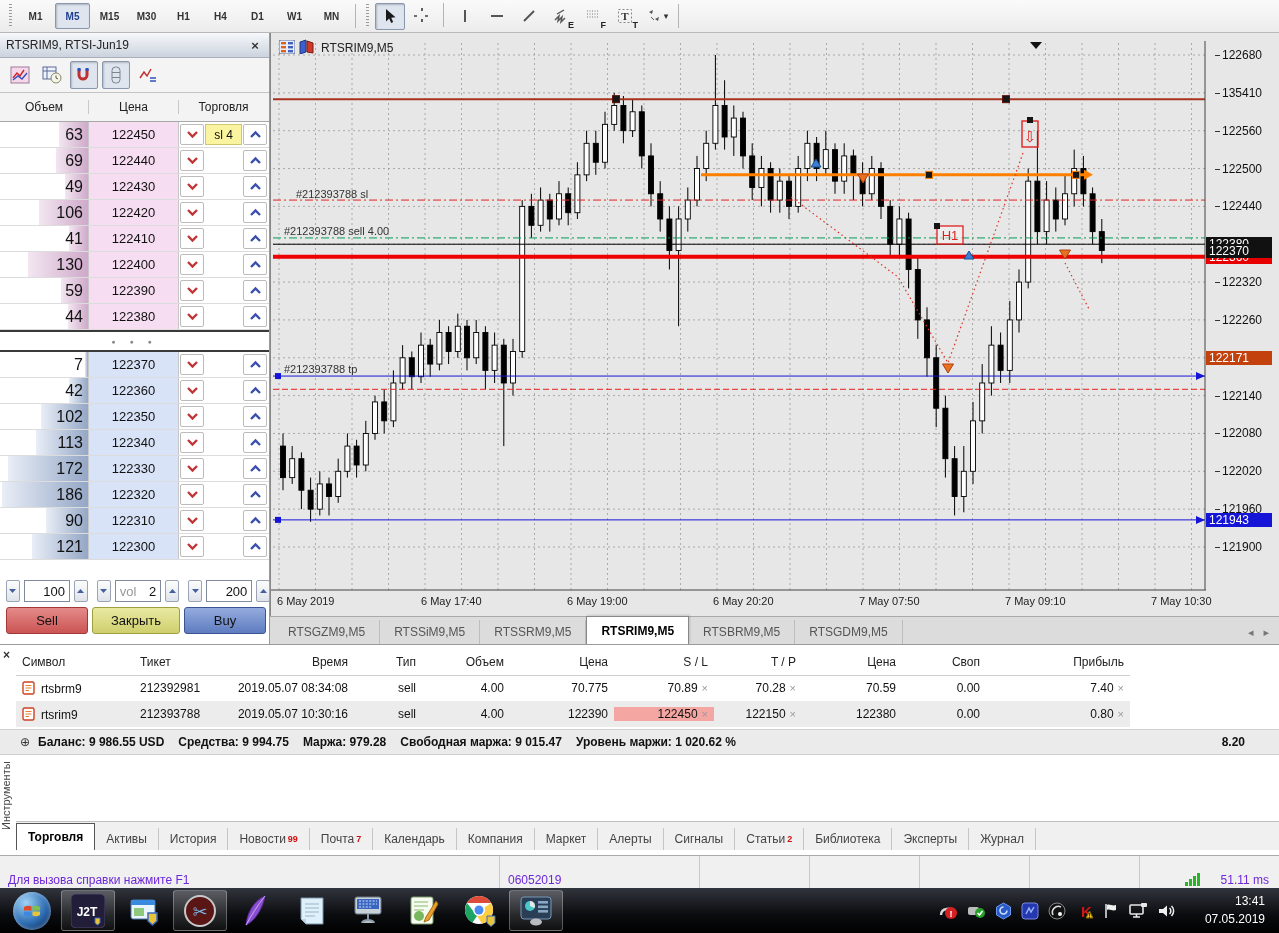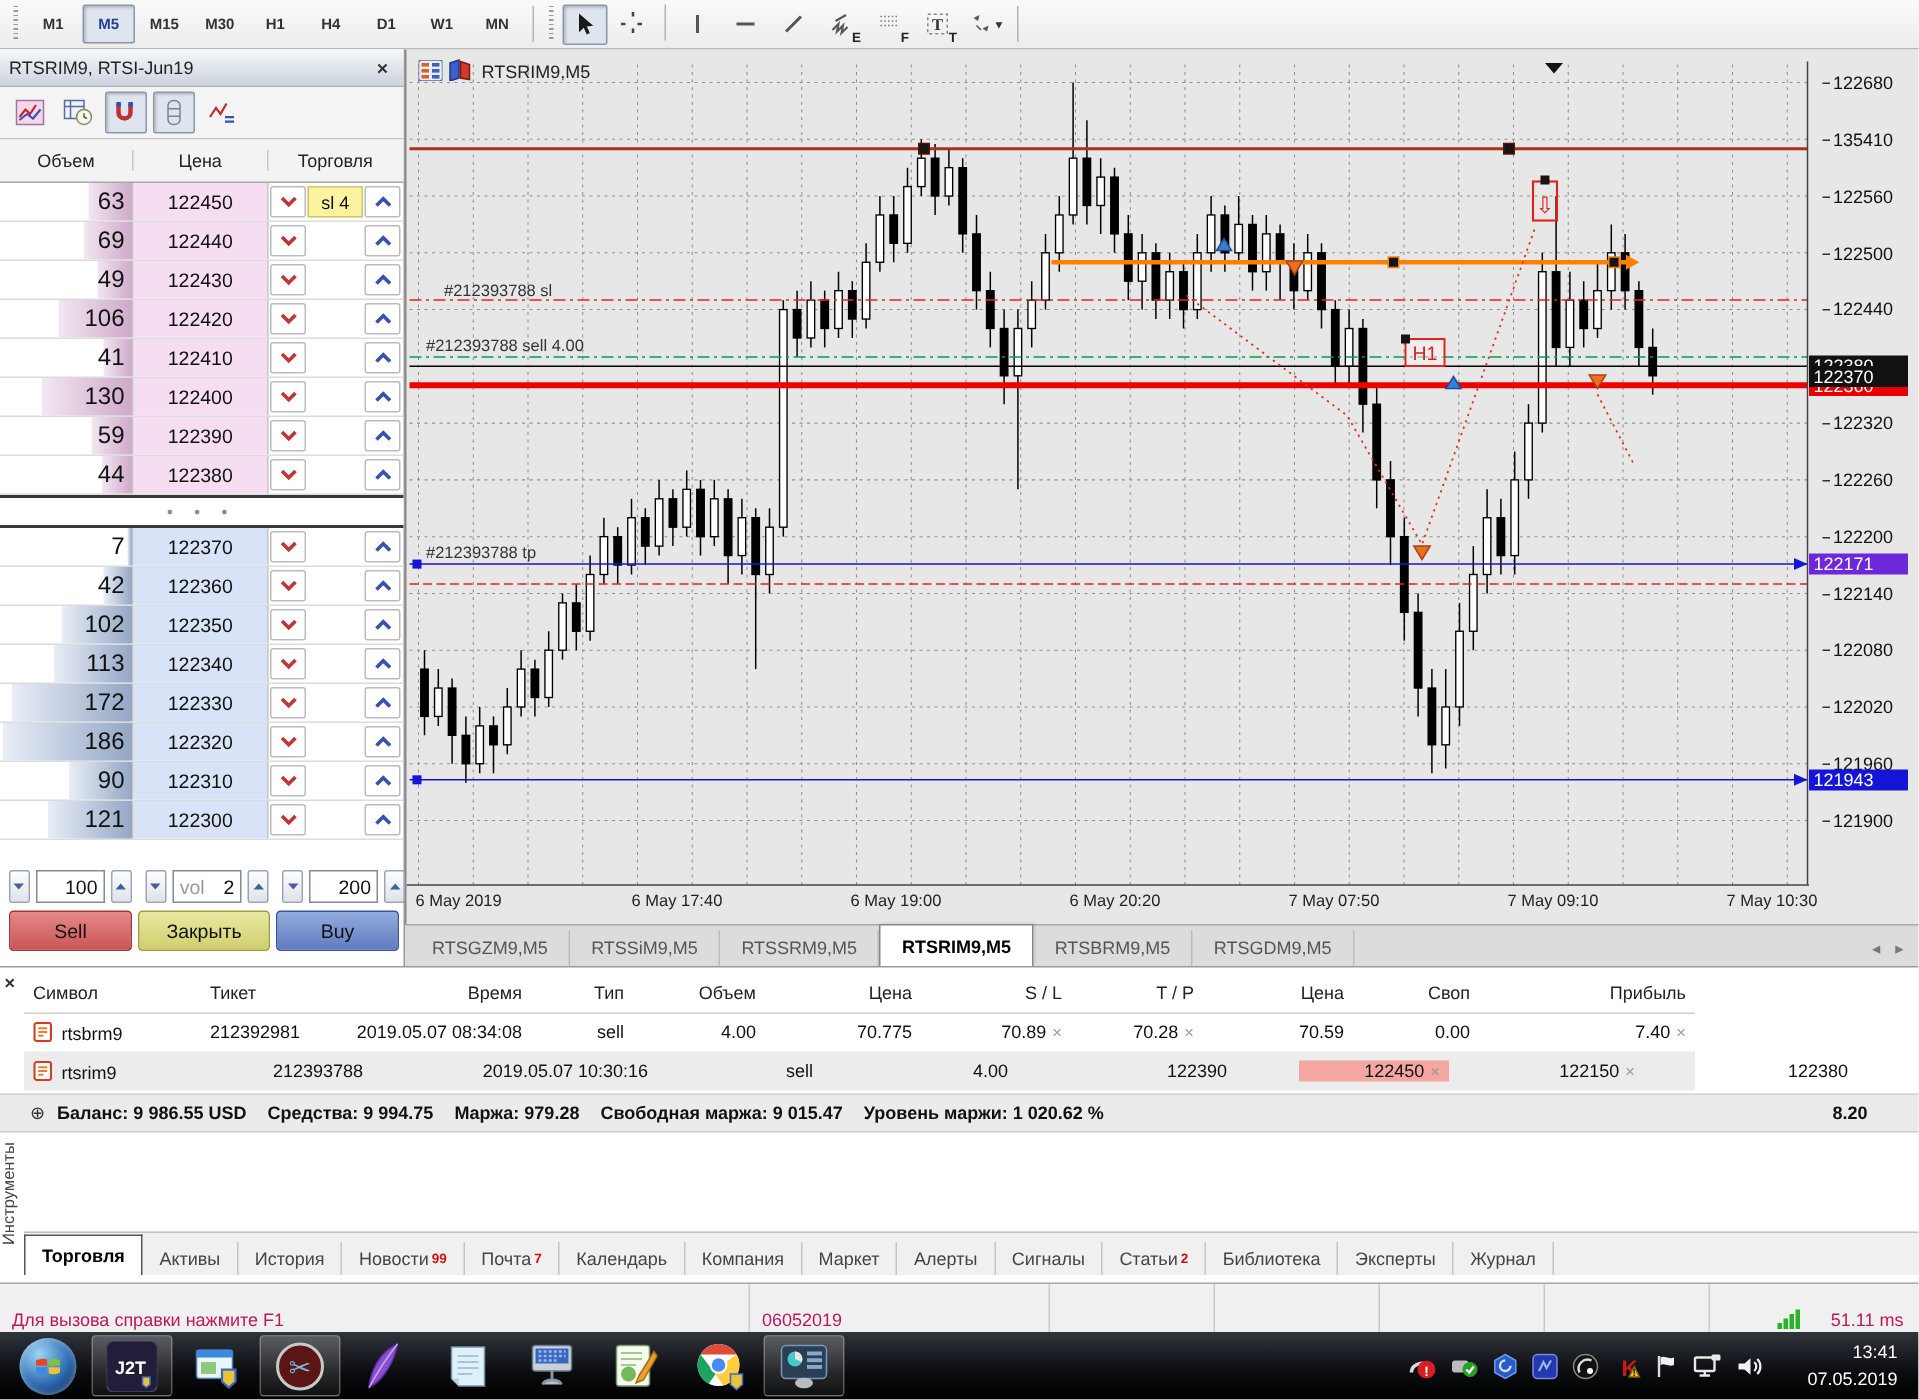--- a/index.html
+++ b/index.html
@@ -79,36 +79,36 @@
   #tb-close{position:absolute;left:3px;top:3px;font-size:12px;font-weight:bold;color:#333;}
   #tb-vlabel{position:absolute;left:0px;top:96px;width:15px;height:110px;writing-mode:vertical-rl;transform:rotate(180deg);
              font-size:11px;color:#444;text-align:center;}
   .trow{position:absolute;left:16px;width:1114px;display:grid;
         grid-template-columns:118px 86px 134px 68px 88px 104px 100px 88px 100px 84px 144px;
         align-items:center;font-size:12px;}
   .trow>div{padding:0 6px;box-sizing:border-box;white-space:nowrap;overflow:hidden;}
   .al{text-align:left;} .ar{text-align:right;}
   #t-head{top:4px;height:26px;border-bottom:1px solid #cfcfcf;color:#222;}
   .drow{height:26px;}
-  .drow.odd{background:#ececec;gap:42px;}
+  .drow.odd{background:#ececec;}
   .cellx{color:#999;margin-left:4px;font-size:11px;}
   .sl-alert{background:#f4a7a2;}
   #balance-row{position:absolute;left:0;top:84px;width:1279px;height:24px;background:#ebebeb;border-top:1px solid #d0d0d0;border-bottom:1px solid #cfcfcf;
                display:flex;align-items:center;font-weight:bold;font-size:12px;}
   #balance-row .plus{margin:0 8px 0 20px;color:#333;font-weight:normal;}
   #balance-row span.itm{margin-right:14px;}
   #balance-profit{margin-left:auto;margin-right:34px;}
   #tb-tabs{position:absolute;left:16px;top:176px;width:1263px;height:28px;background:#f0f0f0;border-top:1px solid #c0c0c0;
            display:flex;align-items:flex-end;}
   .btab{height:22px;display:flex;align-items:center;padding:0 11px;font-size:12px;color:#444;border-right:1px solid #c6c6c6;}
   .btab.active{background:#fff;border:1px solid #555;border-bottom:none;font-weight:bold;color:#000;height:26px;}
   .btab sub{color:#d01010;font-size:9px;font-weight:bold;margin-left:2px;}
   
   #statusbar{position:absolute;left:0;top:855px;width:1279px;height:48px;background:#f0f0f0;border-top:1px solid #aaa;
-             display:flex;align-items:center;box-sizing:border-box;font-size:12px;color:#be185d;}
+             display:flex;align-items:center;box-sizing:border-box;font-size:12px;color:#6d28d9;}
   .sb-cell{height:100%;display:flex;align-items:center;border-right:1px solid #c8c8c8;padding:0 8px;box-sizing:border-box;}
   #sb-help{width:500px;}
   #sb-date{width:200px;}
   .sb-empty{width:110px;}
   #sb-lat{margin-left:auto;display:flex;align-items:center;gap:21px;padding-right:10px;}
   .lat-bars{display:flex;align-items:flex-end;gap:1px;}
   .lat-bars i{display:block;width:3px;background:#27b427;}
   
   #taskbar{position:absolute;left:0;top:888px;width:1279px;height:45px;background:linear-gradient(#30343c,#0b0c0f 60%,#000);
            display:flex;align-items:center;}
@@ -899,21 +899,21 @@
         <div class="ptick" style="top:279.9230769230769px">122260</div>
         <div class="ptick" style="top:317.7692307692308px">122200</div>
         <div class="ptick" style="top:355.61538461538464px">122140</div>
         <div class="ptick" style="top:393.46153846153845px">122080</div>
         <div class="ptick" style="top:431.3076923076923px">122020</div>
         <div class="ptick" style="top:469.15384615384613px">121960</div>
         <div class="ptick" style="top:507px">121900</div>
         <div class="ptag" style="top:204.23076923076923px;background:#111111;z-index:1">122380</div>
         <div class="ptag" style="top:210.53846153846155px;background:#111111;z-index:3">122370</div>
         <div class="ptag" style="top:216.84615384615384px;background:#e80000;z-index:2">122360</div>
-        <div class="ptag" style="top:336px;background:#6d28d9;z-index:1">122171</div>
+        <div class="ptag" style="top:318px;background:#c2410c;z-index:1">122171</div>
         <div class="ptag" style="top:479.87692307692305px;background:#1515d8;z-index:1">121943</div>
       </div>
     <div id="time-axis">
         <div class="tlabel" style="left:6px">6 May 2019</div>
         <div class="tlabel" style="left:150px">6 May 17:40</div>
         <div class="tlabel" style="left:296px">6 May 19:00</div>
         <div class="tlabel" style="left:442px">6 May 20:20</div>
         <div class="tlabel" style="left:588px">7 May 07:50</div>
         <div class="tlabel" style="left:734px">7 May 09:10</div>
         <div class="tlabel" style="left:880px">7 May 10:30</div>

